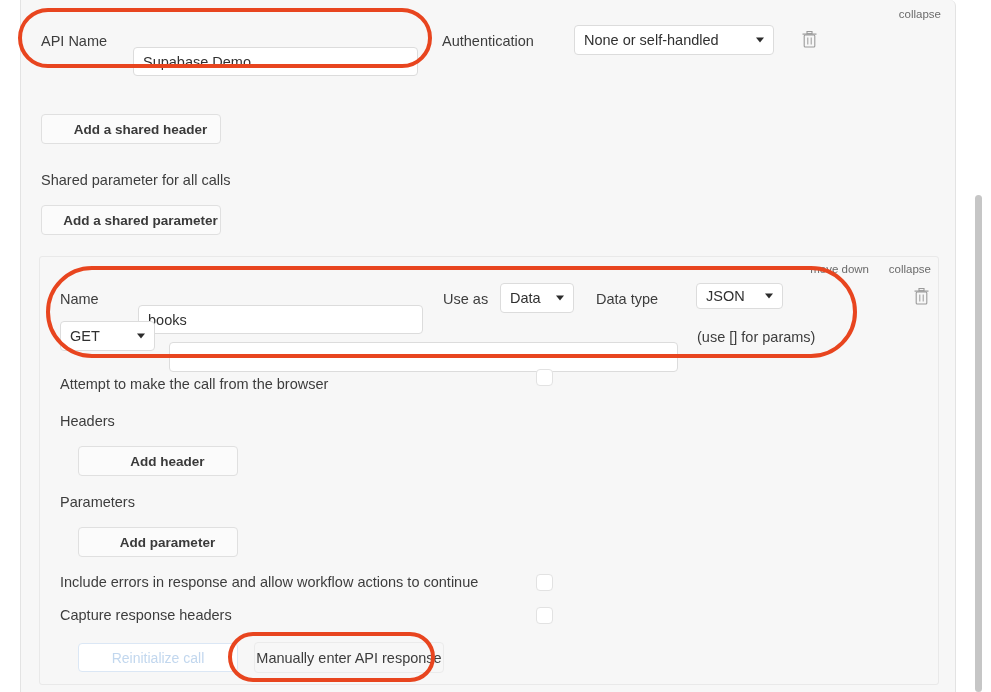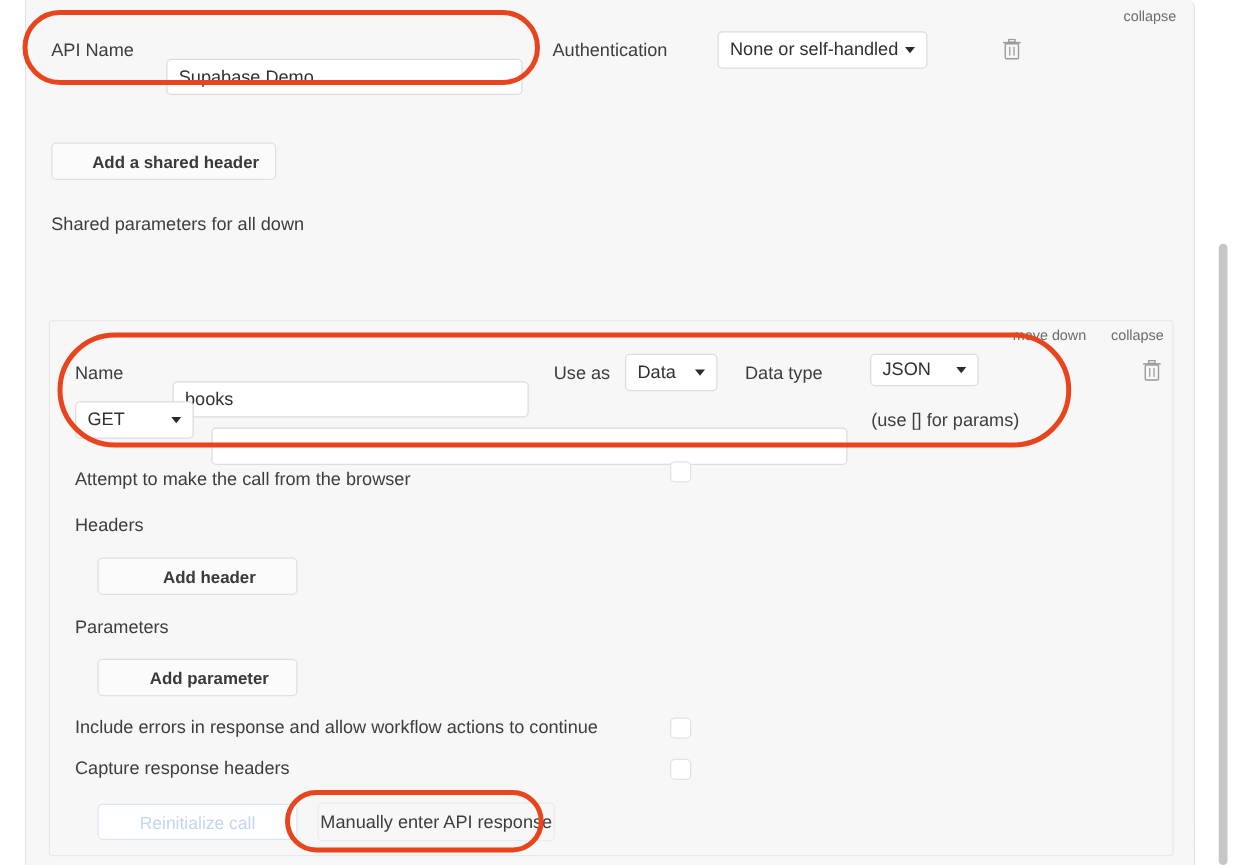--- a/index.html
+++ b/index.html
@@ -191,40 +191,41 @@
   <div class="api-panel">
 
     <div class="link-sm" style="position:absolute; right:14px; top:9px;">collapse</div>
 
     <div class="lbl" style="position:absolute; left:20px; top:33px;">API Name</div>
 
     <input class="txt-input" style="position: absolute; left: 112px; top: 26px; width: 285px; height: 29px;" value="Supabase Demo">
 
     <div class="lbl" style="position:absolute; left:421px; top:33px;">Authentication</div>
 
-    <div class="sel" style="position:absolute; left:553px; top:25px; width:168px; height:30px;">
+    <div class="sel" style="position:absolute; left:553px; top:25px; width:200px; height:30px;">
       <span>None or self-handled</span>
       <span class="caret"></span>
     </div>
 
     <div class="trash" style="position:absolute; left:781px; top:31px;">
       <svg width="15" height="17" viewBox="0 0 15 17">
         <rect x="0.5" y="2.5" width="14" height="1.2" fill="#9a9a9a"></rect>
         <rect x="5" y="0.5" width="5" height="2.2" fill="none" stroke="#9a9a9a" stroke-width="1.1"></rect>
         <rect x="2.2" y="4" width="10.6" height="12" fill="none" stroke="#9a9a9a" stroke-width="1.1" rx="1"></rect>
         <rect x="5.3" y="6.5" width="1" height="7" fill="#9a9a9a"></rect>
         <rect x="8.7" y="6.5" width="1" height="7" fill="#9a9a9a"></rect>
       </svg>
     </div>
 
 
     <div class="btn" style="position:absolute; left:20px; top:114px; width:180px; height:30px;">Add a shared header</div>
 
-    <div class="lbl" style="position:absolute; left:20px; top:172px;">Shared parameters for all down</div>
-
+    <div class="lbl" style="position:absolute; left:20px; top:172px;">Shared parameter for all calls</div>
+
+    <div class="btn" style="position:absolute; left:20px; top:205px; width:180px; height:30px;">Add a shared parameter</div>
 
     <div class="call-card">
 
       <div class="link-sm" style="position:absolute; right:69px; top:7px;">move down</div>
       <div class="link-sm" style="position:absolute; right:7px; top:7px;">collapse</div>
 
       <div class="lbl" style="position:absolute; left:20px; top:34px;">Name</div>
 
       <input class="txt-input" style="position: absolute; left: 98px; top: 27px; width: 285px; height: 29px;" value="books">
 

